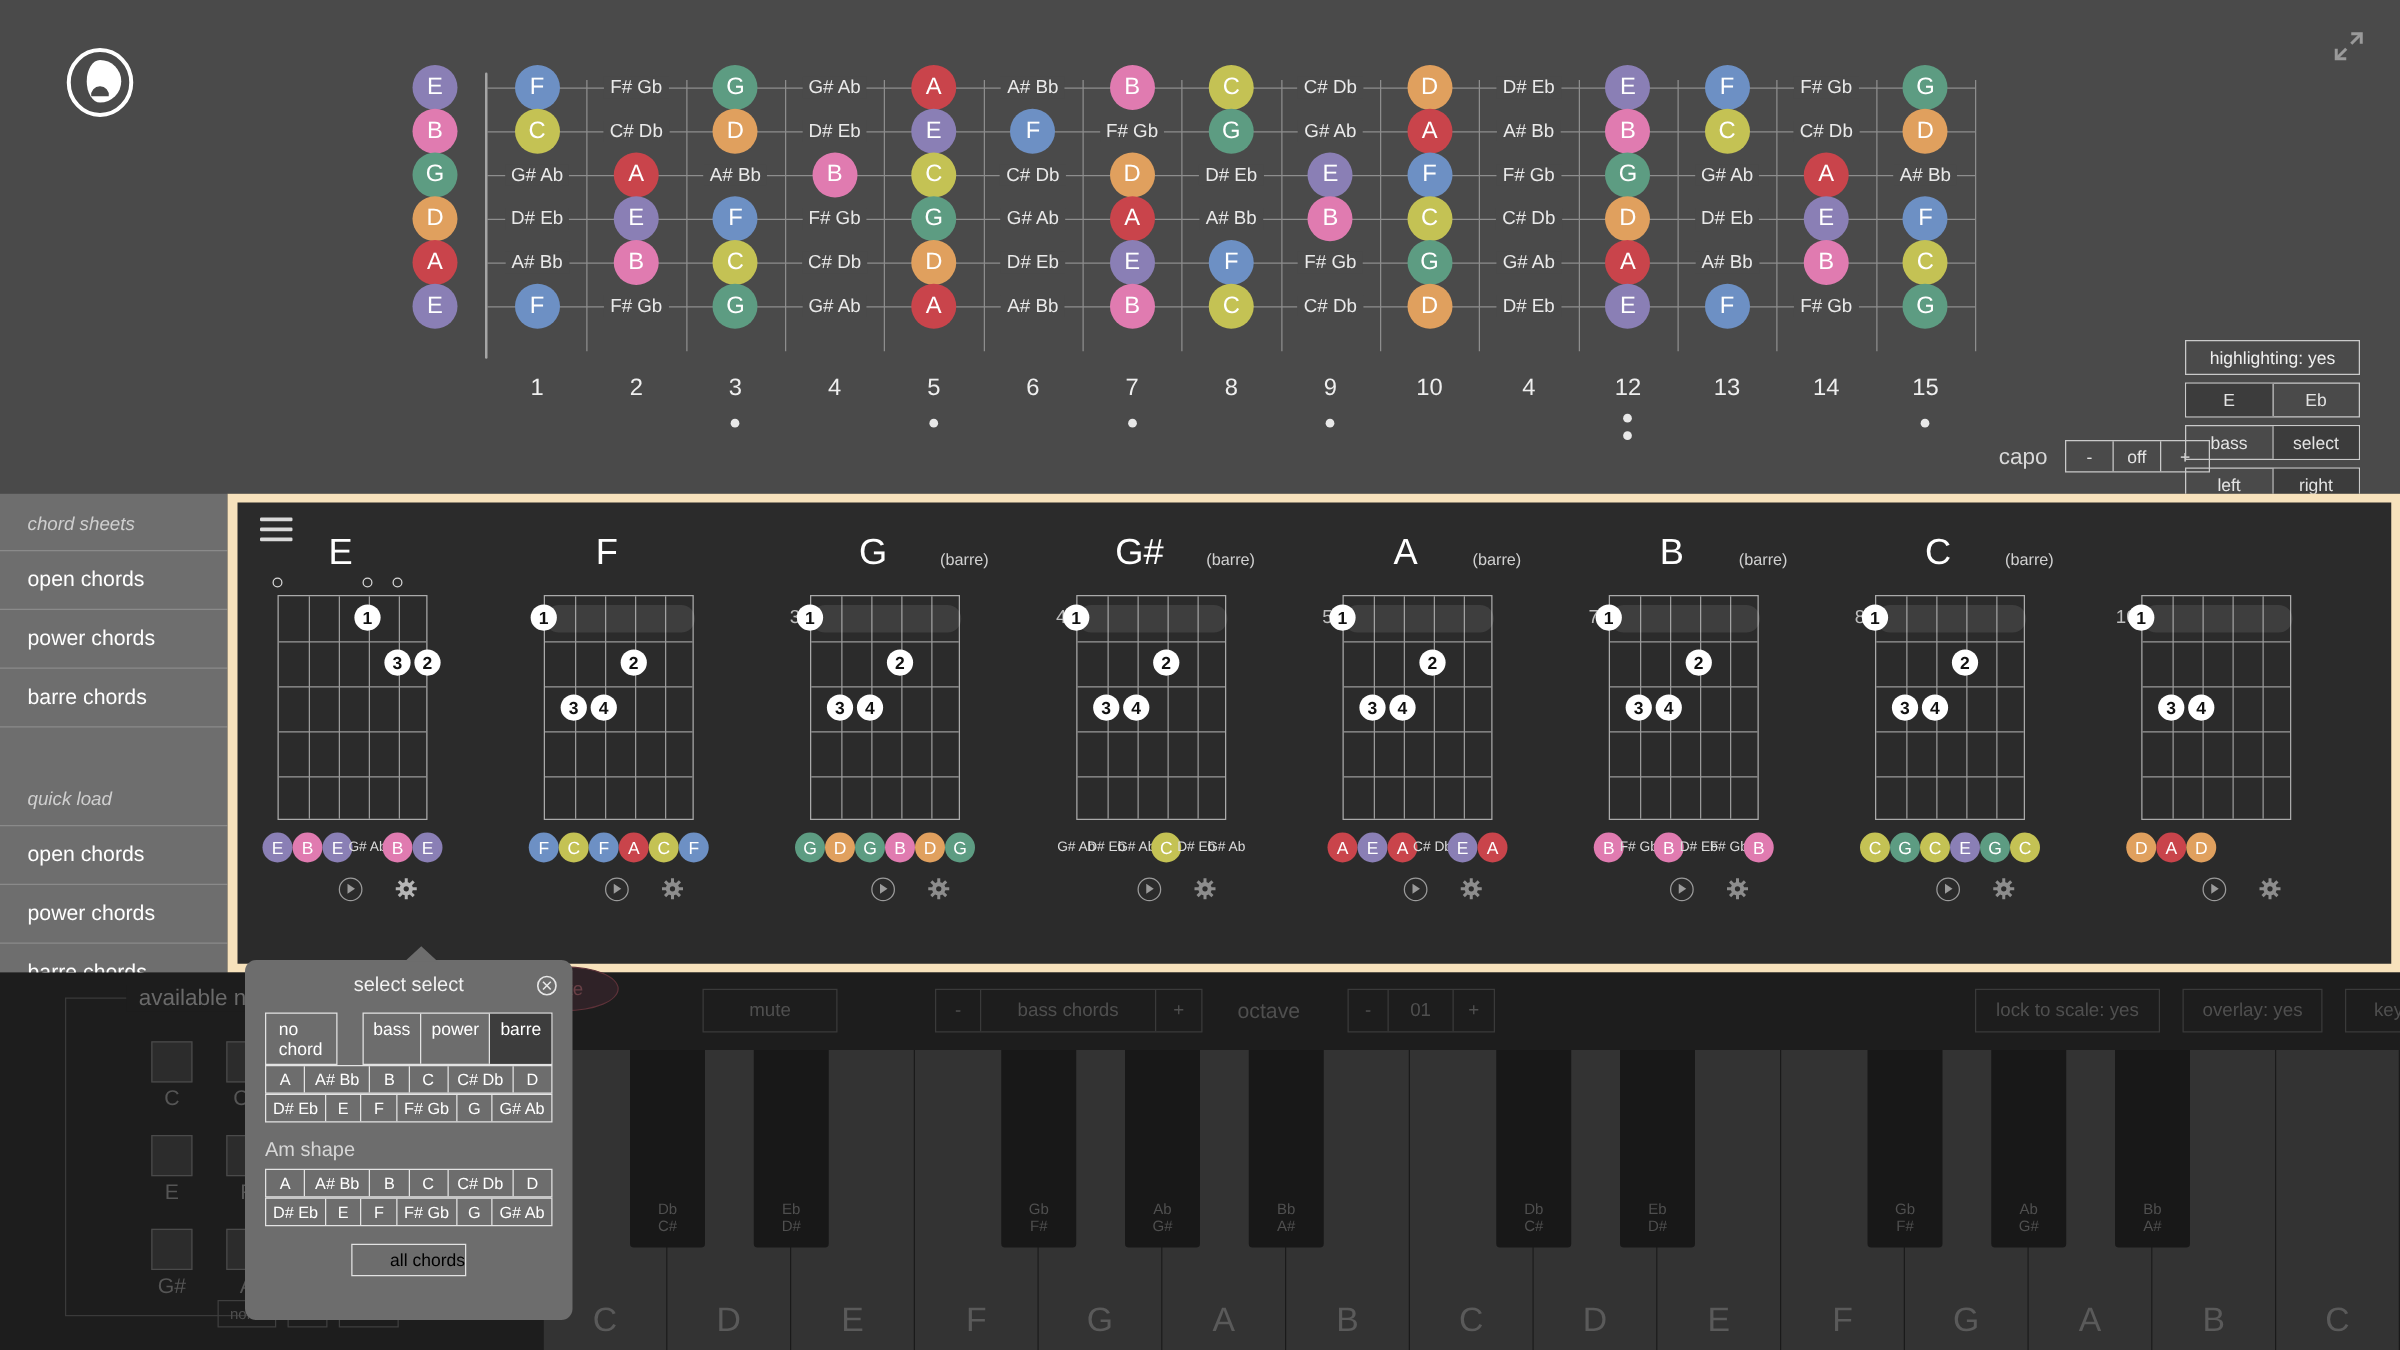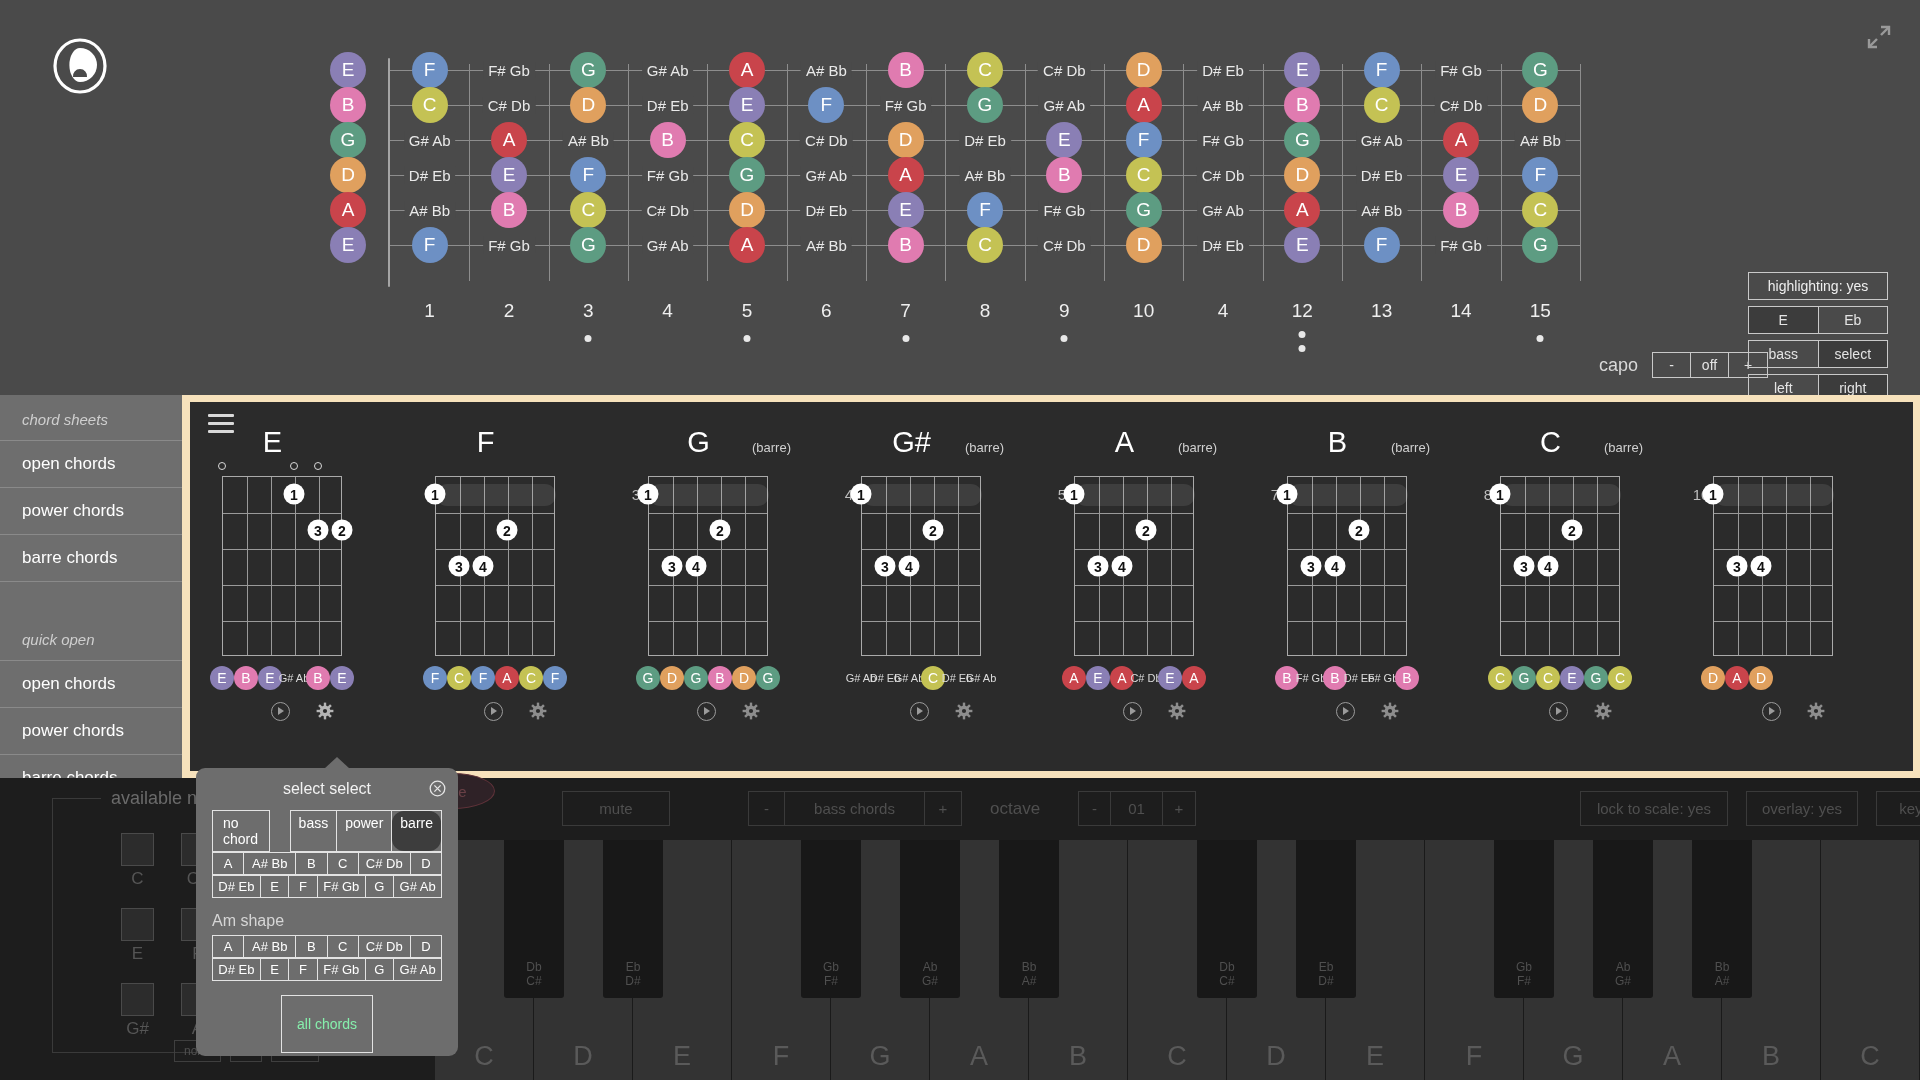--- a/index.html
+++ b/index.html
@@ -140,26 +140,26 @@
   }
   #popArrow { position: absolute; left: 128px; top: -11px; width: 0; height: 0;
     border-left: 13px solid transparent; border-right: 13px solid transparent; border-bottom: 12px solid #6d6d6d; }
   #popTitle { text-align: center; color: #f2f2f2; font-size: 16px; padding-top: 12px; }
   #popClose { position: absolute; right: 12px; top: 12px; width: 17px; height: 17px; cursor: pointer; }
   .p-row1 { display: flex; gap: 20px; padding: 12px 16px 0; }
   .pbtn { border: 1px solid #e3e3e3; color: #fff; font-size: 14px; padding: 4px 10px; cursor: pointer; }
   .pseg { display: flex; border: 1px solid #e3e3e3; }
   .pseg > div { color: #fff; font-size: 14px; padding: 4px 8px; border-right: 1px solid #e3e3e3; cursor: pointer; }
   .pseg > div:last-child { border-right: none; }
-  .pseg > div.on { background: #3d3d3d; border-radius: 12px; }
+  .pseg > div.on { background: #3d3d3d; }
   .p-shape { color: #d6d6d6; font-size: 16px; padding: 14px 16px 5px; }
   .p-keys { display: flex; border: 1px solid #e3e3e3; margin: 0 16px; width: calc(100% - 32px); }
   .p-keys > div { color: #fff; font-size: 13px; padding: 3px 0; text-align: center; border-right: 1px solid #e3e3e3; cursor: pointer; }
   .p-keys > div:last-child { border-right: none; }
-  .p-all { margin: 14px auto 0; width: 92px; border: 1px solid #e3e3e3; color: #86efac; font-size: 14px; text-align: center; padding: 20px 0; cursor: pointer; }
+  .p-all { margin: 14px auto 0; width: 92px; border: 1px solid #e3e3e3; color: #000000; font-size: 14px; text-align: right; padding: 4px 0; cursor: pointer; }
 </style>
 </head>
 <body>
 
 <div id="app">
 
   <div id="topPanel">
 
     <div id="logo">
       <div id="logoMark">
@@ -351,21 +351,21 @@
     </div>
   </div>
 
   <div id="midWrap">
     <div id="sidebar">
       <div class="sb-head">chord sheets</div>
       <div class="sb-item">open chords</div>
       <div class="sb-item">power chords</div>
       <div class="sb-item">barre chords</div>
       <div class="sb-gap"></div>
-      <div class="sb-head">quick open</div>
+      <div class="sb-head">quick load</div>
       <div class="sb-item">open chords</div>
       <div class="sb-item">power chords</div>
       <div class="sb-item">barre chords</div>
       <div class="sb-foot"></div>
     </div>
 
     <div id="sheet">
       <div id="burger">
           <div></div>
           <div></div>

